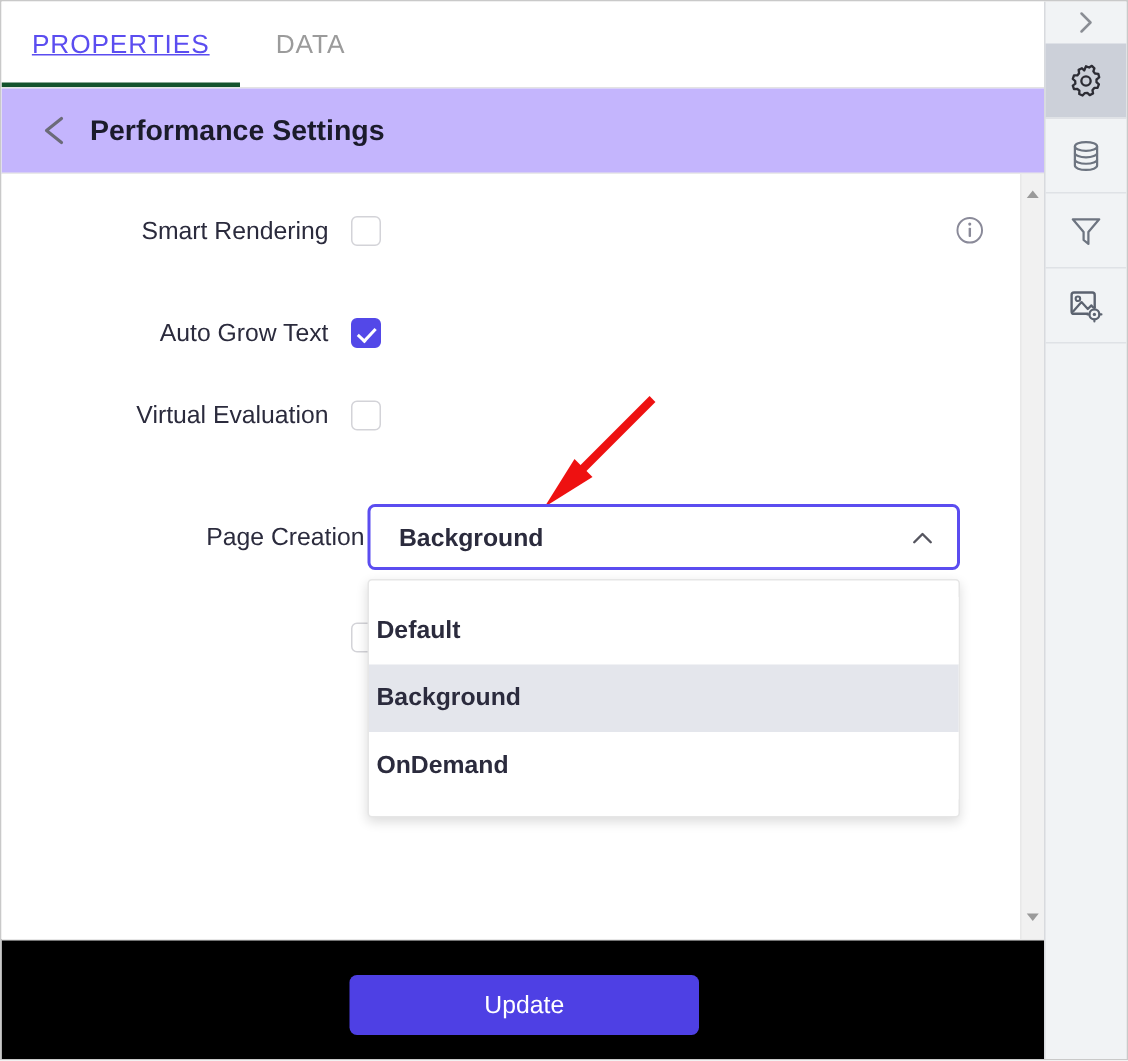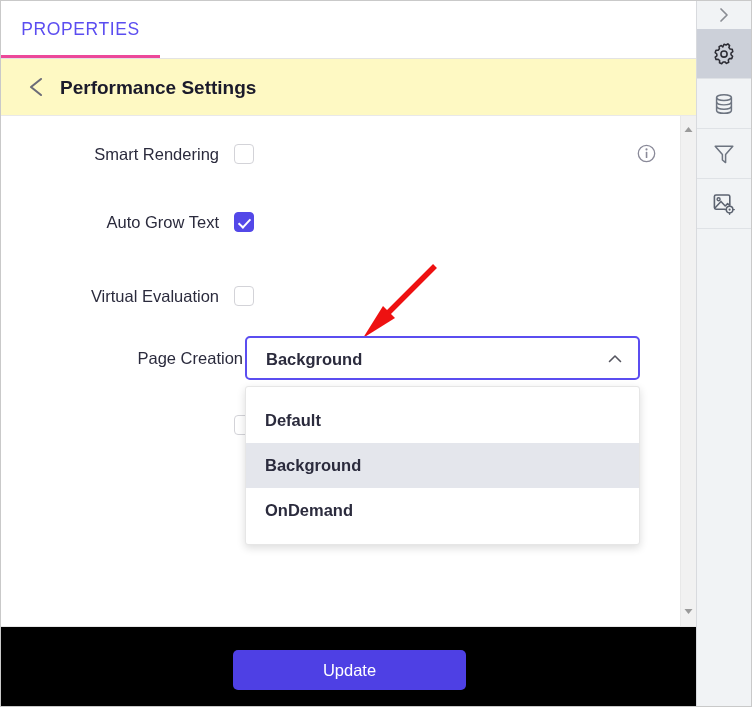--- a/index.html
+++ b/index.html
@@ -51,34 +51,35 @@
     font-size: 17.5px;
     letter-spacing: 0.6px;
     color: #9b9b9b;
     cursor: pointer;
     user-select: none;
     text-align: center;
     box-sizing: border-box;
   }
   .tab.active {
     color: #5b4df0;
-    border-bottom: 3px solid #ec4899;
+    border-bottom: 3px solid #14532d;
+    text-decoration: underline;
   }
   #tab-properties { left: 0px; width: 159px; }
   #tab-data       { left: 159px; width: 94px; }
 
   
   .section-header {
     position: absolute;
     left: 0; top: 58px;
     width: 695px;
     height: 57px;
     box-sizing: border-box;
     border-bottom: 1px solid #e9e9e9;
-    background: #fef9c3;
+    background: #c4b5fd;
   }
   .back-chevron {
     position: absolute;
     left: 22px;
     top: 14px;
     width: 28px;
     height: 28px;
     cursor: pointer;
   }
   .back-chevron svg { display: block; }
@@ -213,21 +214,21 @@
     background: #ffffff;
     border: 1px solid #e6e6e6;
     border-radius: 3px;
     box-shadow: 0 3px 8px rgba(0,0,0,0.14);
     padding: 11px 0 11px 0;
     box-sizing: border-box;
   }
   .select-option {
     height: 45px;
     line-height: 45px;
-    padding-left: 19px;
+    padding-left: 5px;
     font-size: 16.5px;
     color: #2b2b3d;
     white-space: nowrap;
     cursor: pointer;
     background: #ffffff;
   }
   .select-option.selected { background: #e4e6ec; }
 
   
   .vscroll {
@@ -330,20 +331,21 @@
 </style>
 </head>
 <body>
 
 <div id="app">
 
   <div class="main-panel">
 
     <div class="tabbar">
       <div class="tab active" id="tab-properties">PROPERTIES</div>
+      <div class="tab" id="tab-data">DATA</div>
     </div>
 
     <div class="section-header">
       <div class="back-chevron">
         <svg width="28" height="28" viewBox="0 0 28 28">
           <polyline points="18,6 8,14 18,22" fill="none" stroke="#6b6b78" stroke-width="2.1" stroke-linecap="round" stroke-linejoin="round"></polyline>
         </svg>
       </div>
       <div class="section-title">Performance Settings</div>
     </div>
@@ -361,21 +363,21 @@
           <div class="cb"></div>
           <div class="info-icon">
             <svg width="19" height="19" viewBox="0 0 19 19">
               <circle cx="9.5" cy="9.5" r="8.2" fill="none" stroke="#8a8a99" stroke-width="1.3"></circle>
               <circle cx="9.5" cy="5.4" r="1.05" fill="#8a8a99"></circle>
               <rect x="8.75" y="7.8" width="1.6" height="6.2" rx="0.6" fill="#8a8a99"></rect>
             </svg>
           </div>
         </div>
 
-        <div class="form-row" style="top:163px;">
+        <div class="form-row" style="top:144px;">
           <div class="row-label">Virtual Evaluation</div>
           <div class="cb"></div>
         </div>
 
         <div class="form-row" style="top:292px;">
           <div class="cb"></div>
         </div>
 
         <div class="form-row" style="top:220px; height:44px; z-index:5;margin-left:24px;">
           <div class="row-label" style="height:44px; line-height:44px;">Page Creation</div>

